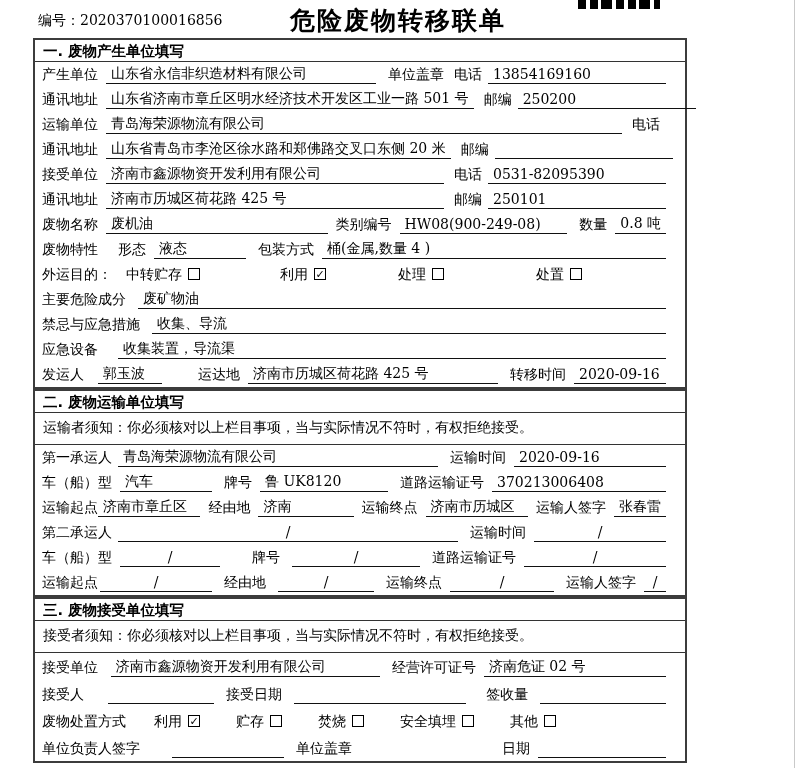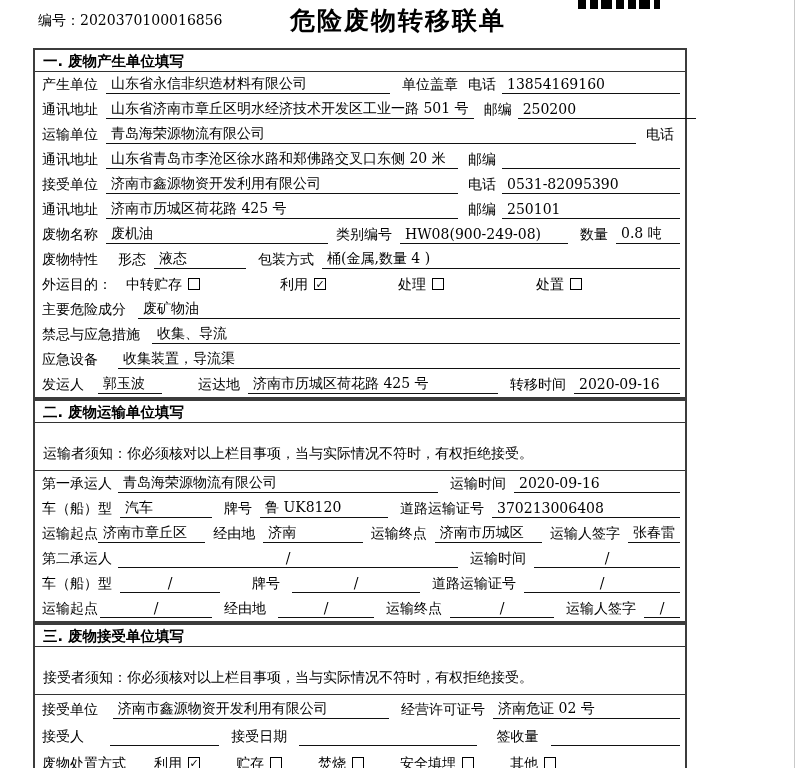--- a/index.html
+++ b/index.html
@@ -4,37 +4,37 @@
 <style>
   * { margin:0; padding:0; box-sizing:border-box; }
   html,body { width:796px; height:768px; background:#ffffff; overflow:hidden; }
   body {
     font-family:"DejaVu Serif","Liberation Serif",serif;
     font-size:14px; color:#000; position:relative;
   }
   .right-edge { position:absolute; top:0; right:1px; width:1px; height:768px; background:#c9c9c9; }
 
   
-  .hdr { position:relative; height:48px; }
+  .hdr { position:relative; height:38px; }
   .serial { position:absolute; left:38px; top:12px; white-space:nowrap; }
   .doc-title { position:absolute; left:0; right:0; top:4px; text-align:center;
     font-size:25px; font-weight:bold; letter-spacing:2px;
     font-family:"DejaVu Sans","Liberation Sans",sans-serif; }
   .qr-frag { position:absolute; left:578px; top:0; width:82px; height:9px;
     background:repeating-linear-gradient(90deg,#000 0 8px,#fff 8px 12px,#000 12px 20px,#fff 20px 23px,#000 23px 34px,#fff 34px 38px);
   }
 
   
   .box { margin-left:33px; width:654px; border:2px solid #3c3c3c; background:#fff; }
   .sec-title { font-weight:bold; font-size:14.5px; padding:2px 8px 3px 8px;
     border-bottom:1px solid #333; height:22px;
     font-family:"DejaVu Sans","Liberation Sans",sans-serif; }
-  .note { padding:6px 24px 7px 8px; border-bottom:1px solid #333; height:32px;margin-top:16px; }
-
-  .row { display:flex; align-items:flex-end; height:25px; padding:0 5px 3px 7px; }
+  .note { padding:6px 24px 7px 8px; border-bottom:1px solid #333; height:32px; }
+
+  .row { display:flex; align-items:flex-end; height:25px; padding:0 19px 3px 7px; }
   .row27 { height:27px; }
   .lbl { white-space:nowrap; }
   .val { border-bottom:1px solid #111; white-space:nowrap; padding:0 5px; min-height:18px; }
   .flex1 { flex:1; }
   .gap8  { margin-left:8px; }
   .gap12 { margin-left:12px; }
   .w-lab1 { width:64px; flex:none; }
   .w-rlab { width:34px; flex:none; margin-left:10px; }
   .w-rval { width:178px; flex:none; }
   .slash { text-align:center; }

